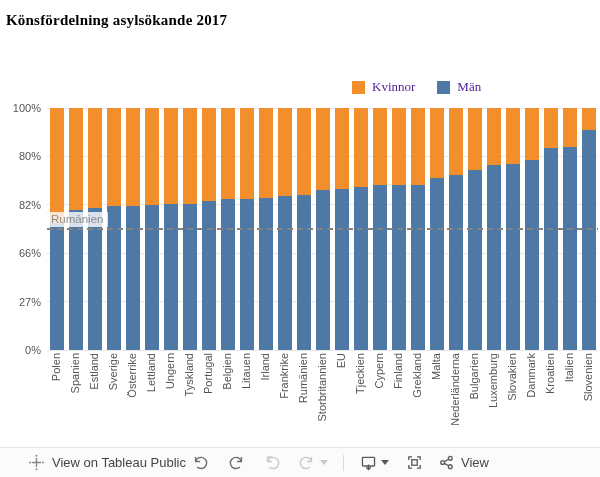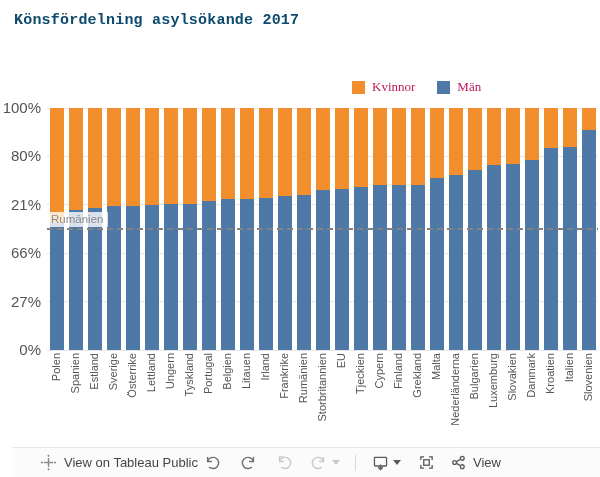--- a/index.html
+++ b/index.html
@@ -1,47 +1,47 @@
 <!DOCTYPE html>
 <html><head>
 <meta charset="utf-8">
 <style>
   html,body{margin:0;padding:0;background:#fff;}
   .page{position:relative;width:600px;height:477px;background:#fff;overflow:hidden;
         font-family:"Liberation Sans","DejaVu Sans",sans-serif;}
   
-  .header{position:absolute;left:14px;top:12px;width:520px;color:#0c4a6e;
-          font-family:Liberation Mono, monospace;}
+  .header{position:absolute;left:6px;top:12px;width:520px;color:#000000;
+          font-family:Liberation Serif, serif;}
   .header h1{margin:0;font-size:15px;font-weight:bold;letter-spacing:.2px;}
   .header .desc{margin:5px 0 0;font-size:13px;line-height:17px;width:478px;}
   .header .source{margin:3px 0 0;font-size:11px;}
   
   .legend{position:absolute;left:352px;top:79px;display:flex;align-items:center;gap:22px;
-          font-family:"Liberation Serif","DejaVu Serif",serif;font-size:13px;color:#be185d;}
+          font-family:"Liberation Serif","DejaVu Serif",serif;font-size:13px;color:#4c1d95;}
   .legend-item{display:flex;align-items:center;gap:7px;}
   .legend-swatch{width:13px;height:13px;display:inline-block;}
   
   .yaxis{position:absolute;left:0;top:108px;width:41px;height:242px;}
-  .ytick{position:absolute;right:0;width:41px;text-align:right;font-size:15px;color:#555;line-height:12px;}
+  .ytick{position:absolute;right:0;width:41px;text-align:right;font-size:11px;color:#555;line-height:12px;}
   .plot{position:absolute;left:47px;top:108px;width:551px;height:242px;}
   .gridline{position:absolute;left:0;right:0;height:1px;background:#e7e7e7;}
   .bars{position:absolute;left:0;top:0;width:100%;height:100%;display:flex;}
   .bar-col{flex:1 1 0;position:relative;height:100%;}
   .bar{position:absolute;left:50%;transform:translateX(-50%);width:14px;top:0;bottom:0;}
   .seg{position:absolute;left:0;width:100%;}
   .refline{position:absolute;left:0;right:0;height:2px;bottom:calc(50% - 1px);
            background:repeating-linear-gradient(to right,#828282 0 6px,transparent 6px 10px);z-index:5;}
   .halften{position:absolute;left:1px;bottom:calc(50% + 2px);z-index:6;background:rgba(255,255,255,.78);
            color:#8d8d8d;font-size:11.5px;padding:1px 5px 2px 3px;}
   .xlabels{position:absolute;left:47px;top:353px;width:551px;height:92px;display:flex;}
   .xlabel-cell{flex:1 1 0;text-align:center;height:100%;overflow:hidden;}
   .xlabel{display:inline-block;writing-mode:vertical-rl;transform:rotate(180deg);
           font-size:11px;color:#555;line-height:13px;white-space:nowrap;}
   
-  .footer{position:absolute;left:12px;right:0;bottom:0;height:29px;background:#fbfbfb;
+  .footer{position:absolute;left:0;right:0;bottom:0;height:29px;background:#fbfbfb;
           border-top:1px solid #e6e6e6;display:flex;align-items:center;}
   .f-left{position:absolute;left:28px;display:flex;align-items:center;gap:7px;cursor:pointer;}
   .f-view{font-size:13px;color:#454545;}
   .f-right{position:absolute;left:192px;display:flex;align-items:center;}
   .f-ic{display:inline-flex;width:17px;height:17px;align-items:center;justify-content:center;cursor:pointer;}
   .caret{width:0;height:0;border-left:4px solid transparent;border-right:4px solid transparent;
          border-top:5px solid #c9c9c9;display:inline-block;cursor:pointer;}
   .caret.dark{border-top-color:#5a5a5a;}
   .divider{display:inline-block;width:1px;height:16px;background:#d9d9d9;}
   .f-share{display:inline-flex;align-items:center;gap:6px;font-size:13px;color:#454545;cursor:pointer;}
@@ -64,21 +64,21 @@
       <span class="legend-item">
         <span class="legend-swatch" style="background: rgb(78, 121, 167);"></span>
         <span>Män</span>
       </span>
     </div>
 
   <div class="yaxis" id="yaxis">
       <div class="ytick" style="top: calc(100% - 6px);">0%</div>
       <div class="ytick" style="top: calc(80% - 6px);">27%</div>
       <div class="ytick" style="top: calc(60% - 6px);">66%</div>
-      <div class="ytick" style="top: calc(40% - 6px);">21%</div>
+      <div class="ytick" style="top: calc(40% - 6px);">82%</div>
       <div class="ytick" style="top: calc(20% - 6px); padding-left: 44px;">80%</div>
       <div class="ytick" style="top: calc(0% - 6px);">100%</div>
     </div>
 
   <div class="plot" id="plot">
     <div id="gridlines">
         <div class="gridline" style="bottom: calc(0% - 0.5px);"></div>
         <div class="gridline" style="bottom: calc(20% - 0.5px);"></div>
         <div class="gridline" style="bottom: calc(40% - 0.5px);"></div>
         <div class="gridline" style="bottom: calc(60% - 0.5px);"></div>

